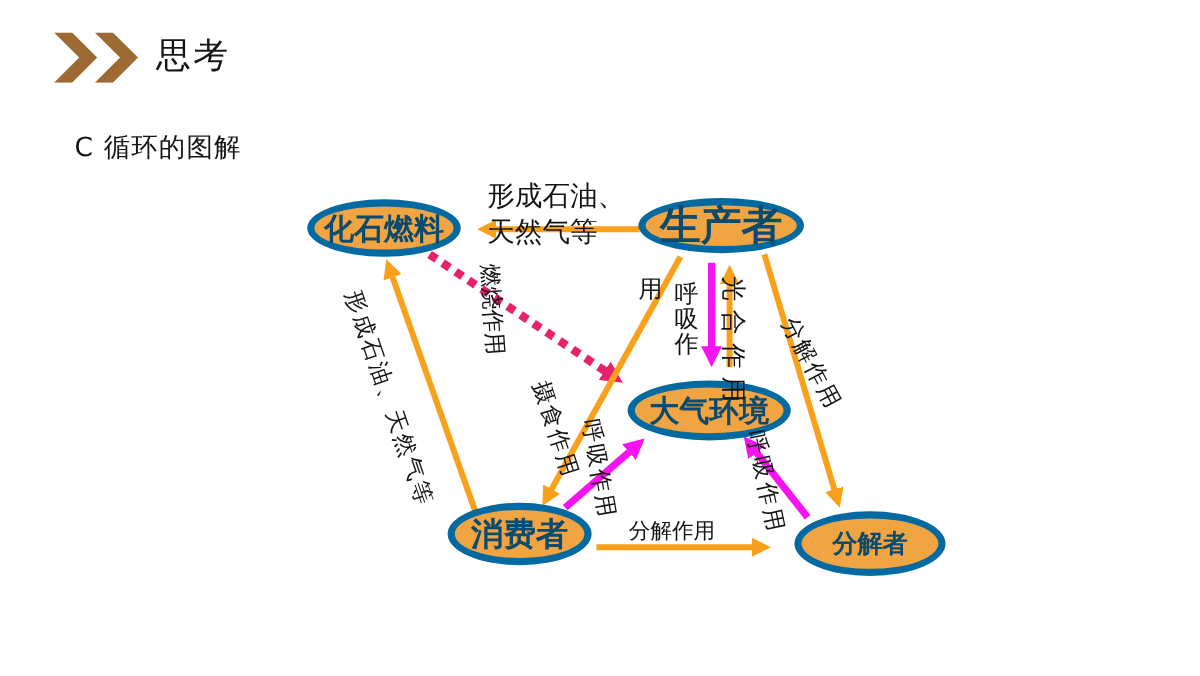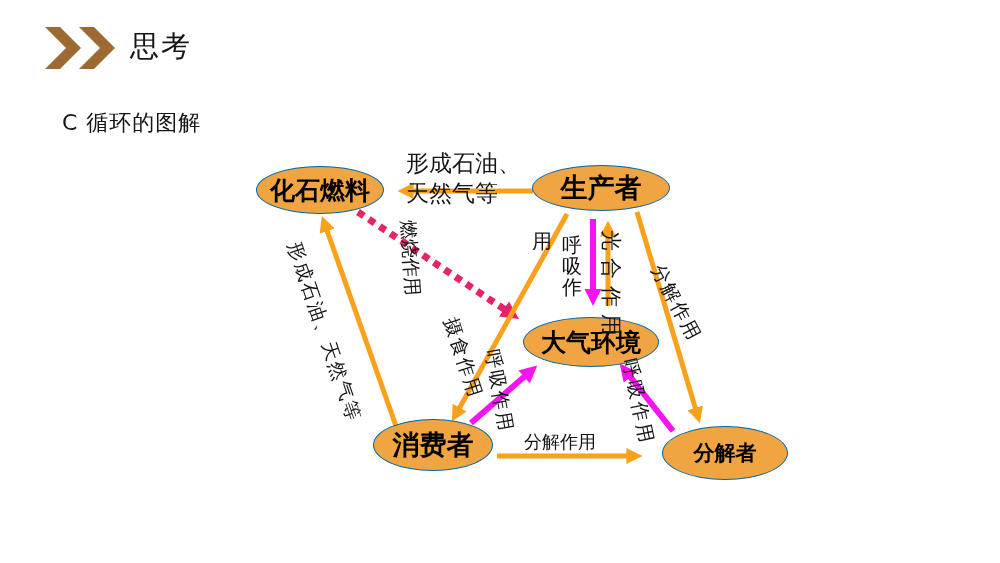--- a/index.html
+++ b/index.html
@@ -11,26 +11,26 @@
   .chevrons{position:absolute;left:45px;top:27px;}
   .slide-title{position:absolute;left:130px;top:27px;font-size:29px;font-weight:500;color:#151515;letter-spacing:2px;}
   .subtitle{position:absolute;left:62px;top:108px;font-size:22px;color:#151515;letter-spacing:1px;}
   
   #edges{position:absolute;left:0;top:0;width:1000px;height:563px;}
   .e-orange{stroke:#F9A11B;stroke-width:5;fill:none;}
   .e-magenta{stroke:#F713F0;stroke-width:6;fill:none;}
   .e-crimson{stroke:#E7226A;stroke-width:7;fill:none;stroke-dasharray:7 6;}
   
   .node{
-    position:absolute;border-radius:50%;background:#F0A442;border:1px solid #0369a1;
+    position:absolute;border-radius:50%;background:#F0A442;border:6px solid #0369a1;
     display:flex;align-items:center;justify-content:center;
-    font-weight:bold;color:#000000;box-sizing:border-box;white-space:nowrap;
+    font-weight:bold;color:#0c4a6e;box-sizing:border-box;white-space:nowrap;
   }
   #node-fossil{left:256px;top:166px;width:128px;height:48px;font-size:25px;}
-  #node-producer{left:532px;top:165px;width:138px;height:46px;font-size:27px;}
+  #node-producer{left:532px;top:165px;width:138px;height:46px;font-size:34px;}
   #node-atmosphere{left:523px;top:317px;width:136px;height:50px;font-size:25px;}
   #node-consumer{left:373px;top:419px;width:120px;height:52px;font-size:27px;}
   #node-decomposer{left:662px;top:426px;width:126px;height:54px;font-size:21px;}
   
   .elabel{position:absolute;color:#141414;white-space:nowrap;font-size:19px;}
   #lab-prod-fossil{left:406px;top:149px;font-size:23px;line-height:1.3;white-space:pre-line;font-family:Liberation Serif, serif;}
   #lab-cons-fossil{left:324px;top:332px;transform:translate(-50%,-50%) rotate(71deg);letter-spacing:2px;}
   #lab-burn{left:410px;top:258px;transform:translate(-50%,-50%) rotate(86deg);}
   #lab-feed{left:463px;top:358px;transform:translate(-50%,-50%) rotate(72deg);letter-spacing:2px;}
   #lab-resp-prod-a{left:572px;top:266px;transform:translate(-50%,-50%);font-size:20px;line-height:21px;white-space:pre;text-align:center;}

